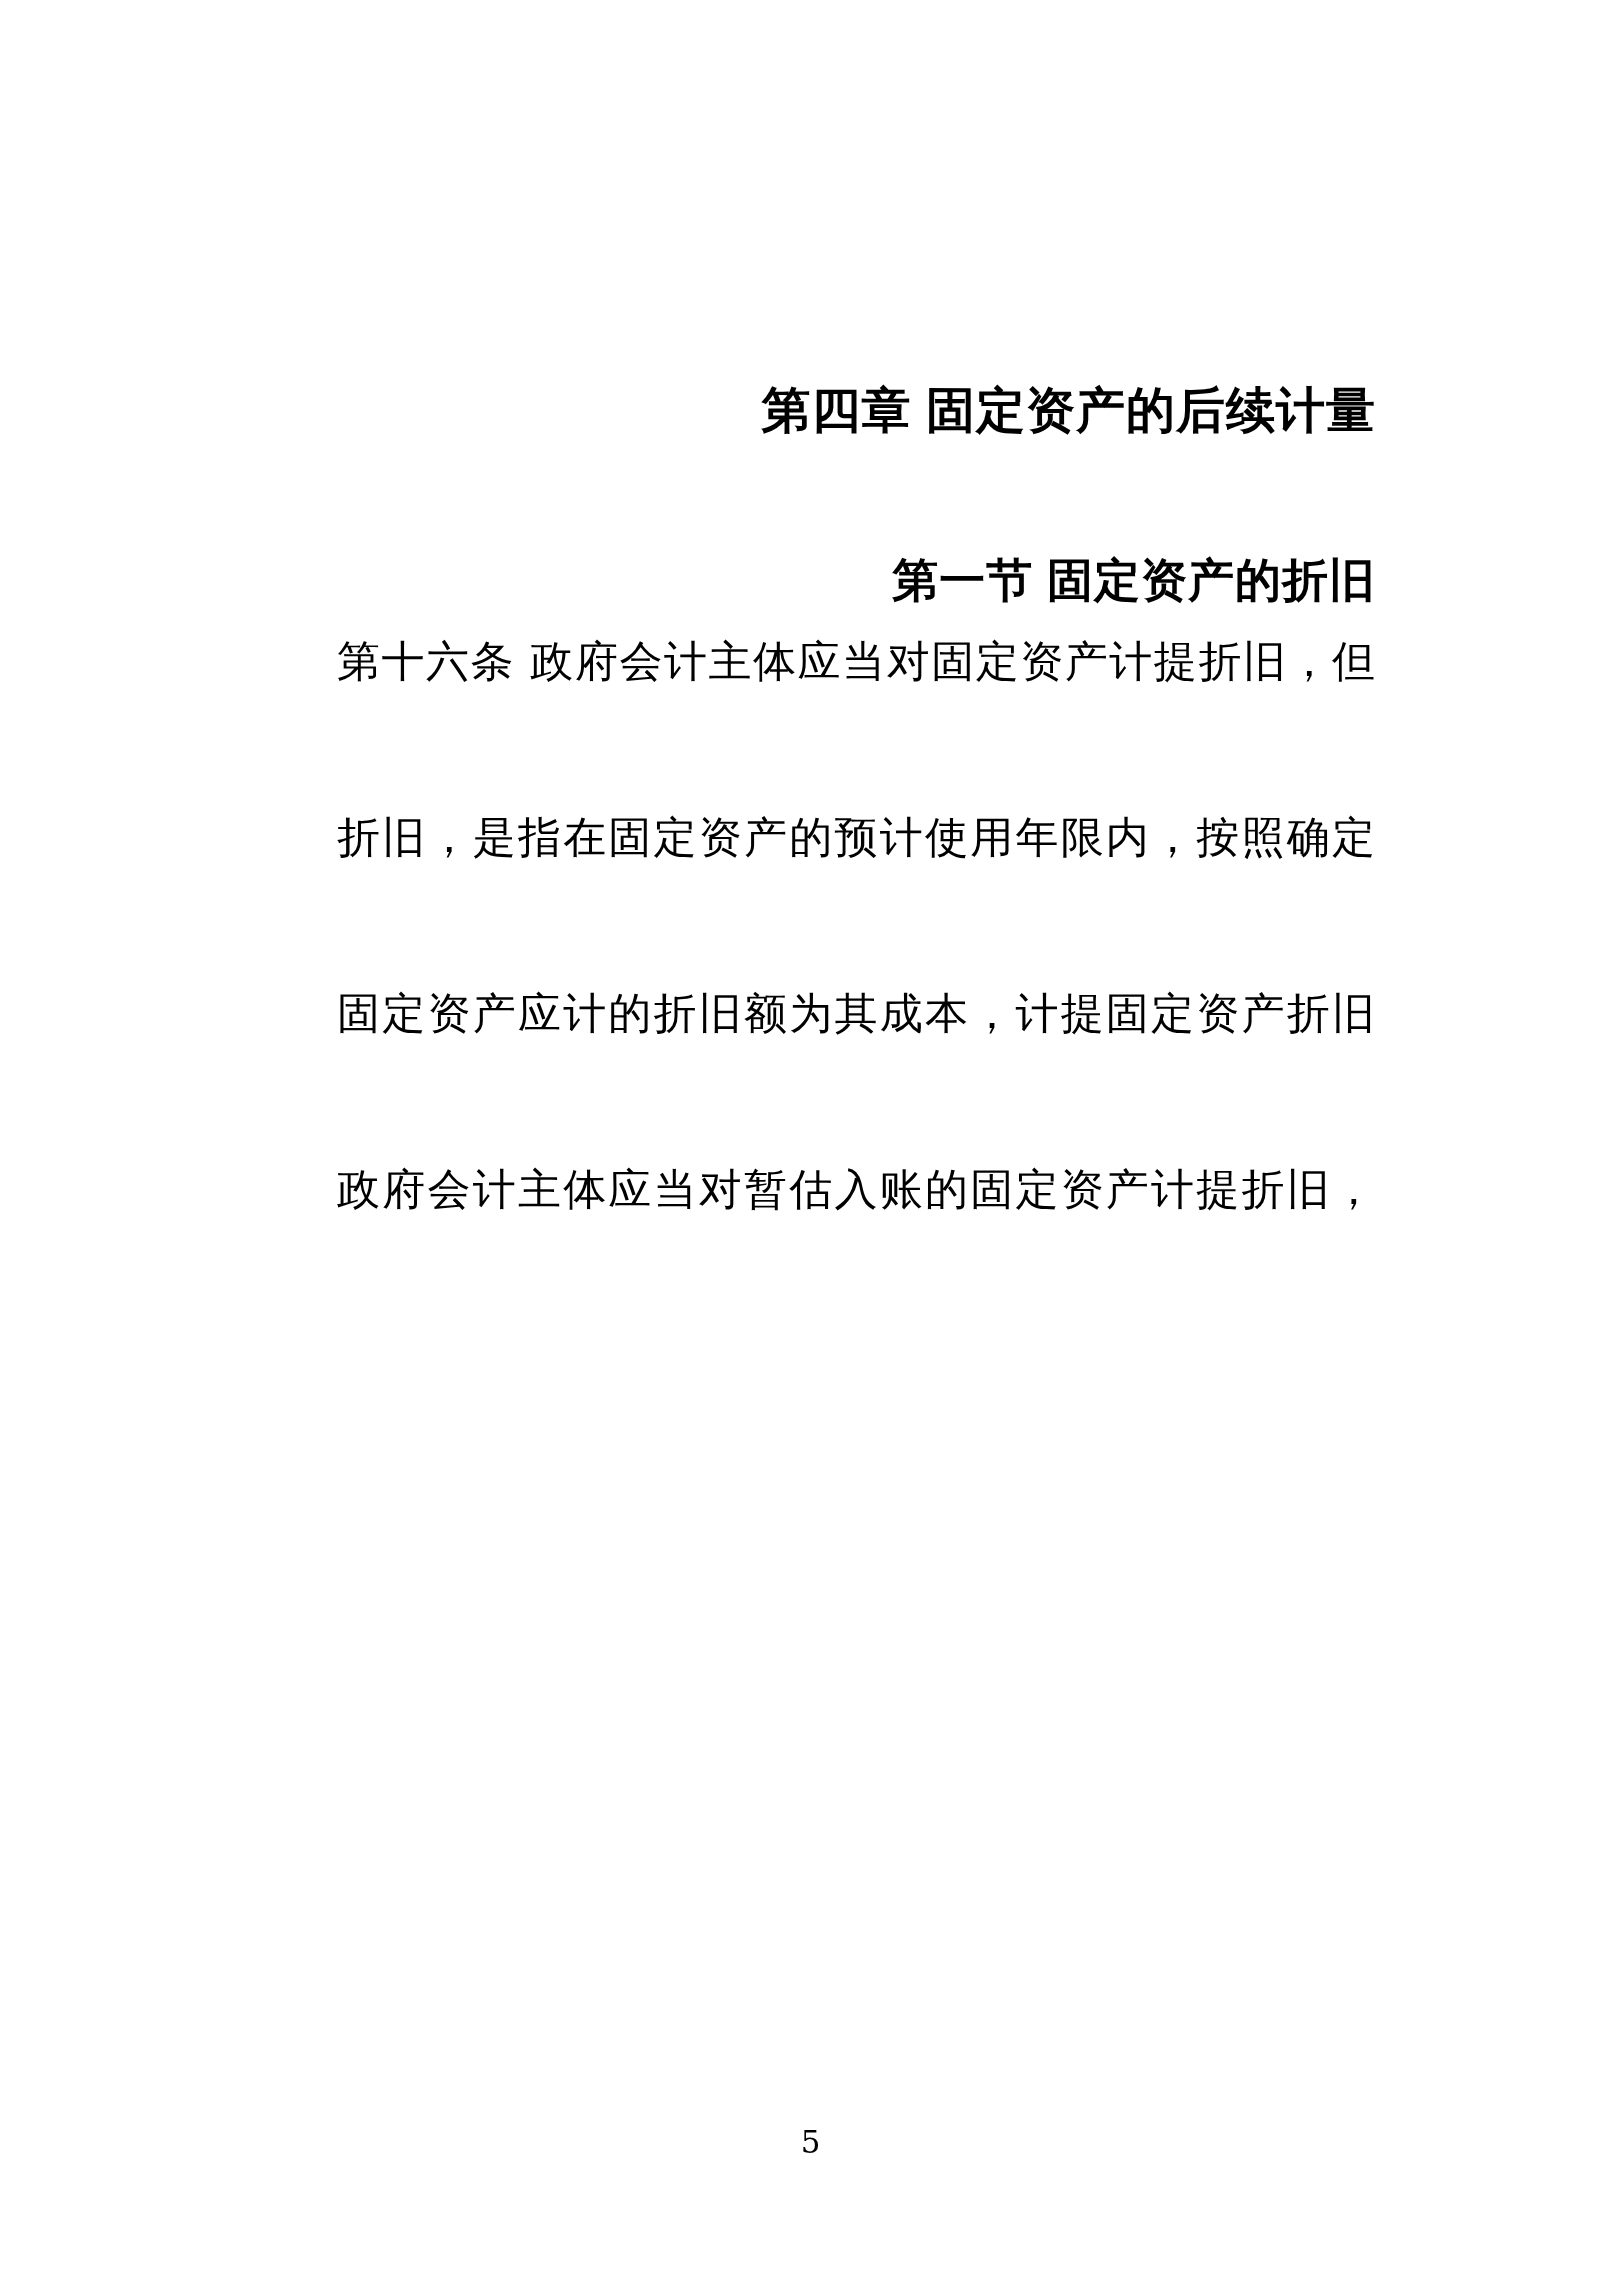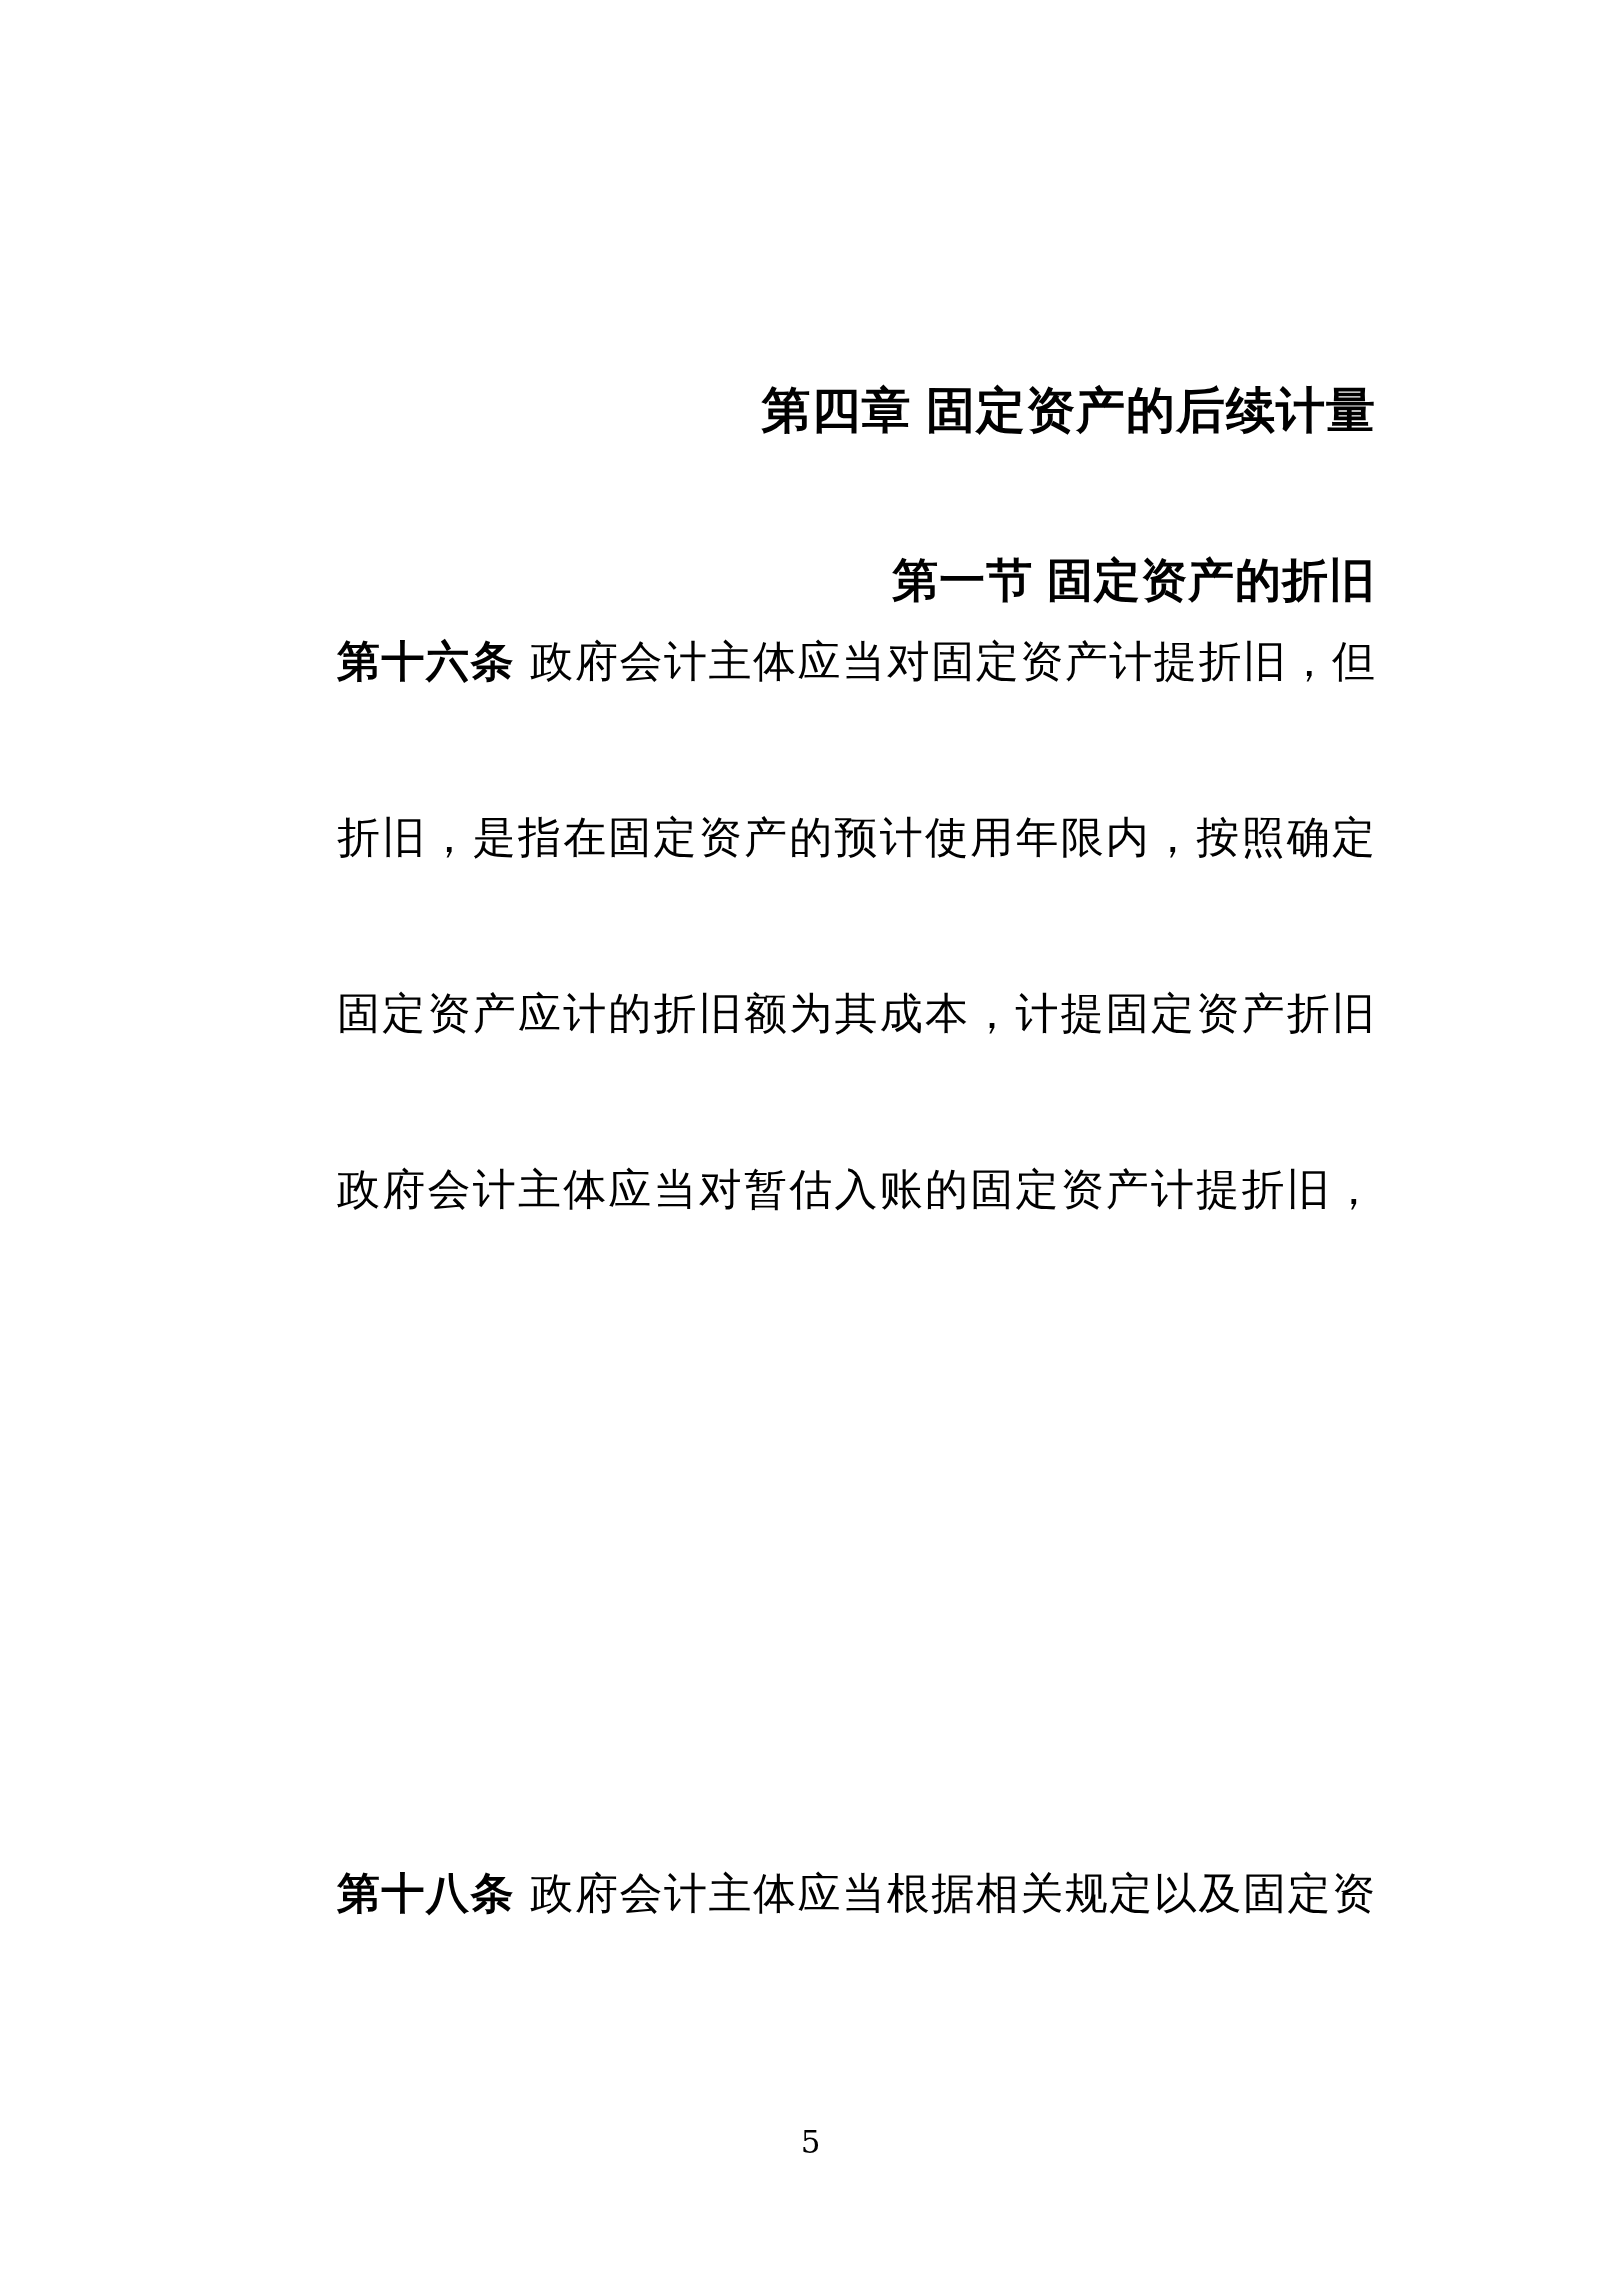--- a/index.html
+++ b/index.html
@@ -27,21 +27,21 @@
     overflow: hidden;
     text-align: left;
   }
   .abs { position: absolute; left: 245px; }
 
   .indent { padding-left: 92px; width: 1039px; }
 
   
   .j { text-align: justify; text-align-last: justify; white-space: normal; }
 
-  .term { font-weight: 700; }
+  .term { font-weight: 400; }
 
   .heading {
     position: absolute;
     left: 245px;
     width: 1131px;
     height: 88px;
     line-height: 88px;
     text-align: right;
     font-weight: 700;
     font-family: "Liberation Sans", "DejaVu Sans", sans-serif;
@@ -134,23 +134,20 @@
     </div>
 
     <div class="line indent">
       
     </div>
 
     <div class="line indent">
       
     </div>
 
-    <div class="line indent j">
-      <span class="term">第十八条</span><span> 政府会计主体应当根据相关规定以及固定资</span>
-    </div>
 
     <div class="line">
       
     </div>
 
     <div class="line indent">
       
     </div>
 
   </div>

